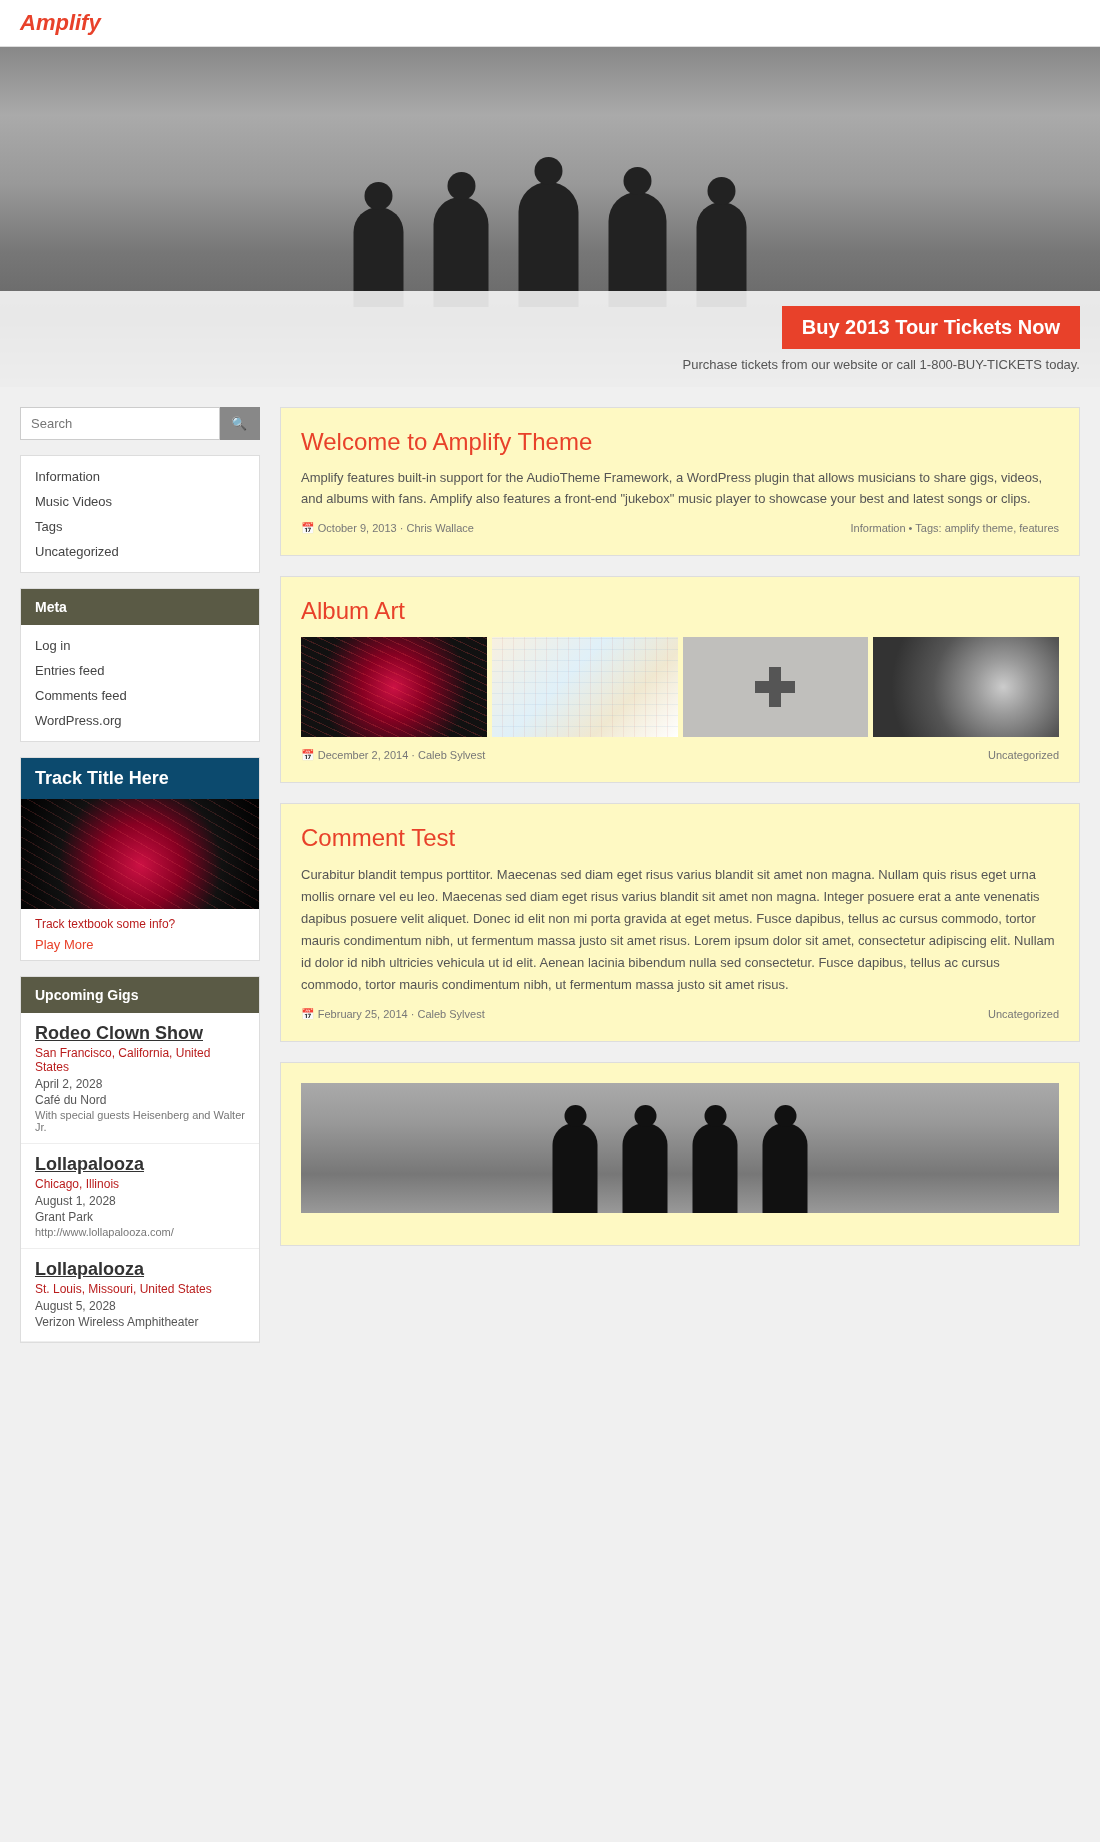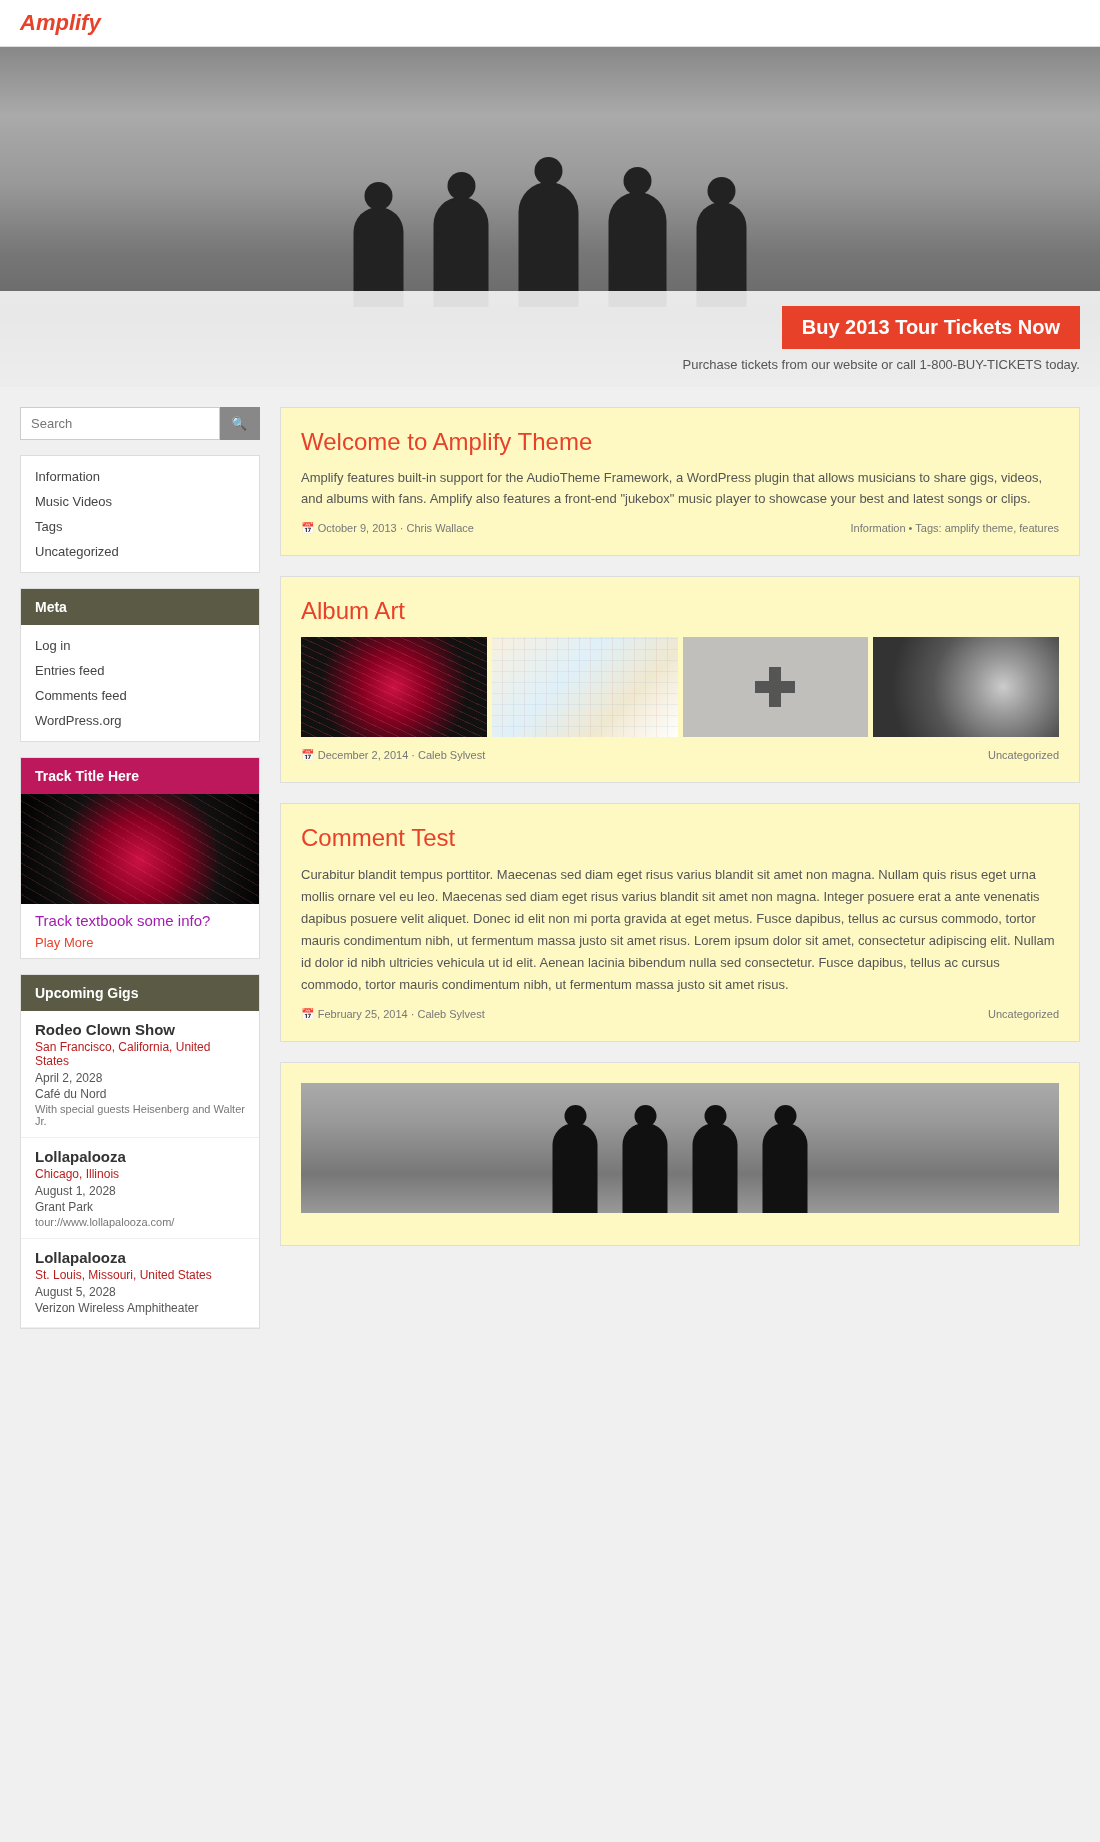--- a/index.html
+++ b/index.html
@@ -89,56 +89,56 @@
     }
     .sidebar-widget ul { list-style: none; padding: 8px 0; }
     .sidebar-widget ul li a {
       display: block; padding: 5px 14px;
       color: #444; text-decoration: none; font-size: 13px;
     }
 
     
     .track-widget { background: #fff; margin-bottom: 15px; border: 1px solid #ddd; }
     .track-widget-title {
-      background: #be185d;
+      background: #0c4a6e;
       color: #fff;
       padding: 10px 14px;
-      font-size: 14px;
+      font-size: 18px;
       font-weight: bold;
     }
     .track-art {
       width: 100%;
       height: 110px;
       background: #111;
       position: relative;
       overflow: hidden;
     }
     .track-art-inner {
       position: absolute; inset: 0;
       background: radial-gradient(circle at 50% 60%, #cc1144 0%, #880022 30%, #111 60%, #000 100%);
     }
     .track-art-lines {
       position: absolute; inset: 0;
       background: repeating-linear-gradient(30deg, transparent 0px, transparent 8px, rgba(255,100,100,0.15) 8px, rgba(255,100,100,0.15) 9px);
     }
     .track-info { padding: 8px 14px; }
-    .track-info p { font-size: 15px; color: #a21caf; margin-bottom: 5px; }
+    .track-info p { font-size: 12px; color: #b91c1c; margin-bottom: 5px; }
     .track-play { color: #e8412a; font-size: 13px; text-decoration: none; cursor: pointer; }
 
     
     .gigs-widget { background: #fff; border: 1px solid #ddd; }
     .gigs-widget-title {
       background: #5a5a45;
       color: #fff;
       padding: 10px 14px;
       font-size: 14px;
       font-weight: bold;
     }
     .gig-item { padding: 10px 14px; border-bottom: 1px solid #eee; }
-    .gig-name { font-weight: bold; font-size: 15px; color: #333; margin-bottom: 2px; }
+    .gig-name { font-weight: bold; font-size: 18px; color: #333; margin-bottom: 2px; text-decoration: underline; }
     .gig-location { color: #b91c1c; font-size: 12px; margin-bottom: 3px; }
     .gig-date { font-size: 12px; color: #555; margin-bottom: 2px; }
     .gig-venue { font-size: 12px; color: #555; margin-bottom: 2px; }
     .gig-guests { font-size: 11px; color: #777; }
 
     
     .post { background: #fef9c3; border: 1px solid #ddd; padding: 20px; margin-bottom: 20px; }
     .post-title { color: #e8412a; font-size: 24px; font-weight: normal; margin-bottom: 12px; }
     .post-body { color: #555; font-size: 13px; line-height: 1.6; }
     .post-meta { font-size: 11px; color: #888; margin-top: 12px; display: flex; justify-content: space-between; }
@@ -315,21 +315,21 @@
         <div class="gig-date">April 2, 2028</div>
         <div class="gig-venue">Café du Nord</div>
         <div class="gig-guests">With special guests Heisenberg and Walter Jr.</div>
       </div>
 
       <div class="gig-item">
         <div class="gig-name">Lollapalooza</div>
         <div class="gig-location">Chicago, Illinois</div>
         <div class="gig-date">August 1, 2028</div>
         <div class="gig-venue">Grant Park</div>
-        <div class="gig-guests">tour://www.lollapalooza.com/</div>
+        <div class="gig-guests">http://www.lollapalooza.com/</div>
       </div>
 
       <div class="gig-item">
         <div class="gig-name">Lollapalooza</div>
         <div class="gig-location">St. Louis, Missouri, United States</div>
         <div class="gig-date">August 5, 2028</div>
         <div class="gig-venue">Verizon Wireless Amphitheater</div>
       </div>
     </div>
 

